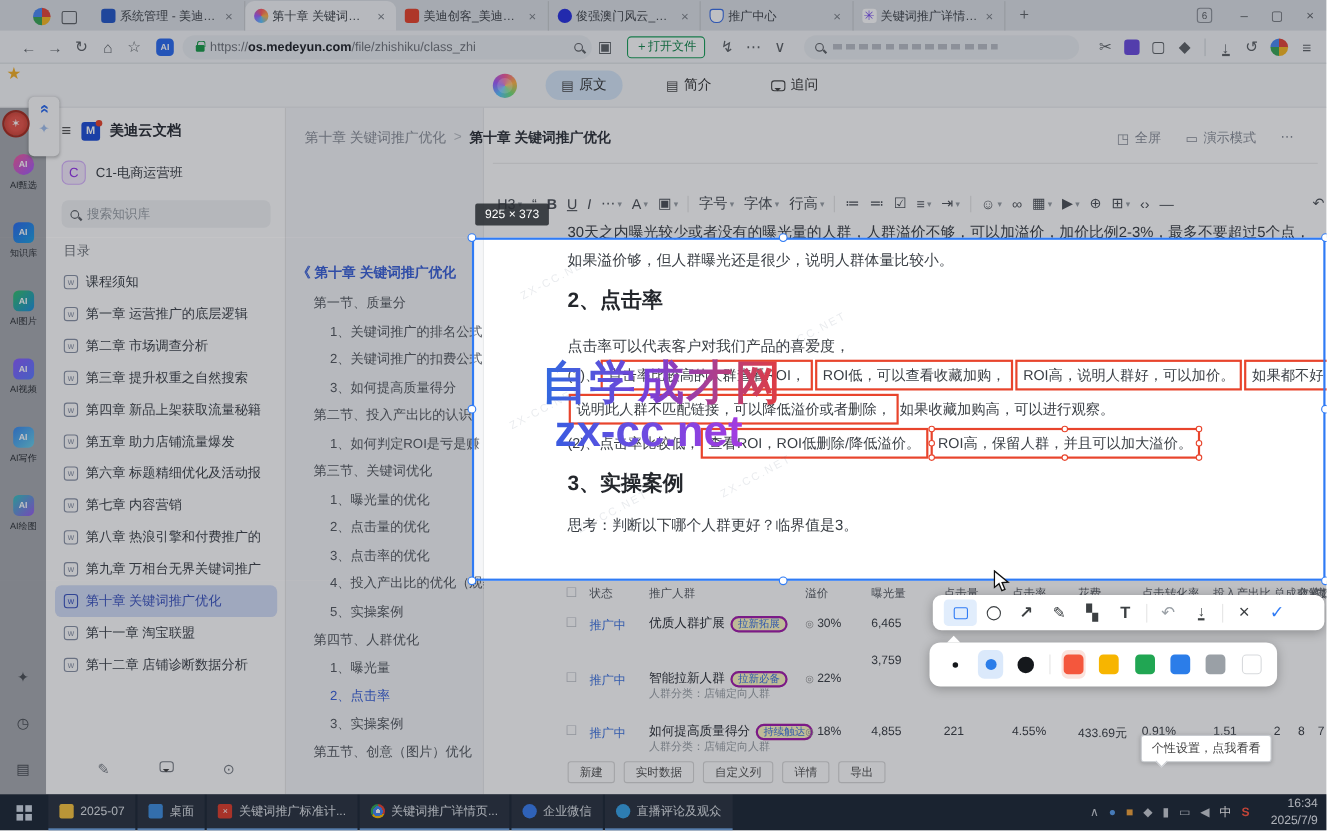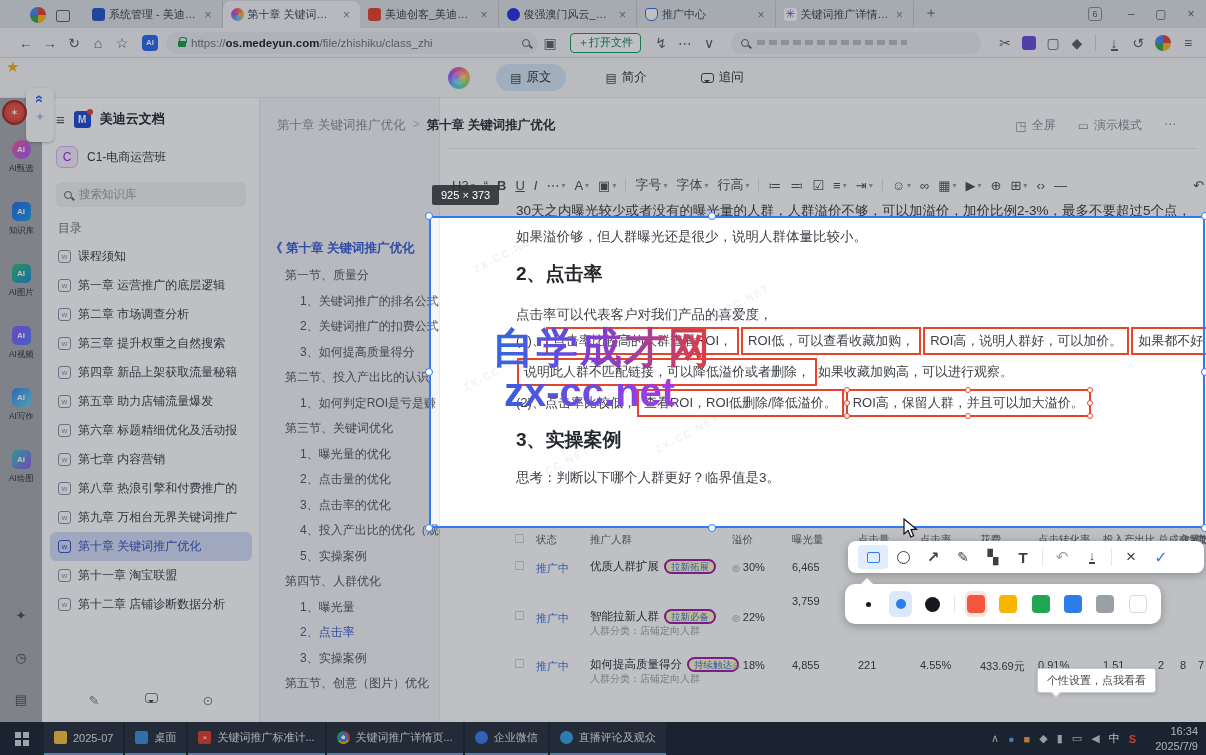--- a/index.html
+++ b/index.html
@@ -632,20 +632,27 @@
     <div class="wm1">自学成才网</div>
     <div class="wm2">zx-cc.net</div>
   <div class="tile" style="left: 30px; top: 150px;">ZX-CC.NET</div>
       <div class="tile" style="left: 20px; top: 268px;">ZX-CC.NET</div>
       <div class="tile" style="left: 82px; top: 362px;">ZX-CC.NET</div>
       <div class="tile" style="left: 262px; top: 200px;">ZX-CC.NET</div>
       <div class="tile" style="left: 212px; top: 330px;">ZX-CC.NET</div>
     </div>
 
   <div id="dtable" class="abs">
+    <div id="tfoot">
+        <span class="fbtn">新建</span>
+        <span class="fbtn">实时数据</span>
+        <span class="fbtn">自定义列</span>
+        <span class="fbtn">详情</span>
+        <span class="fbtn">导出</span>
+      </div>
   <span class="th cbx" style="left: 74px; top: 3px;">☐</span>
       <span class="th" style="left: 96px; top: 4px;">状态</span>
       <span class="th" style="left: 150px; top: 4px;">推广人群</span>
       <span class="th" style="left: 292px; top: 4px;">溢价</span>
       <span class="th" style="left: 352px; top: 4px;">曝光量</span>
       <span class="th" style="left: 418px; top: 4px;">点击量</span>
       <span class="th" style="left: 480px; top: 4px;">点击率</span>
       <span class="th" style="left: 540px; top: 4px;">花费</span>
       <span class="th" style="left: 598px; top: 4px;">点击转化率</span>
       <span class="th" style="left: 663px; top: 4px;">投入产出比</span>

